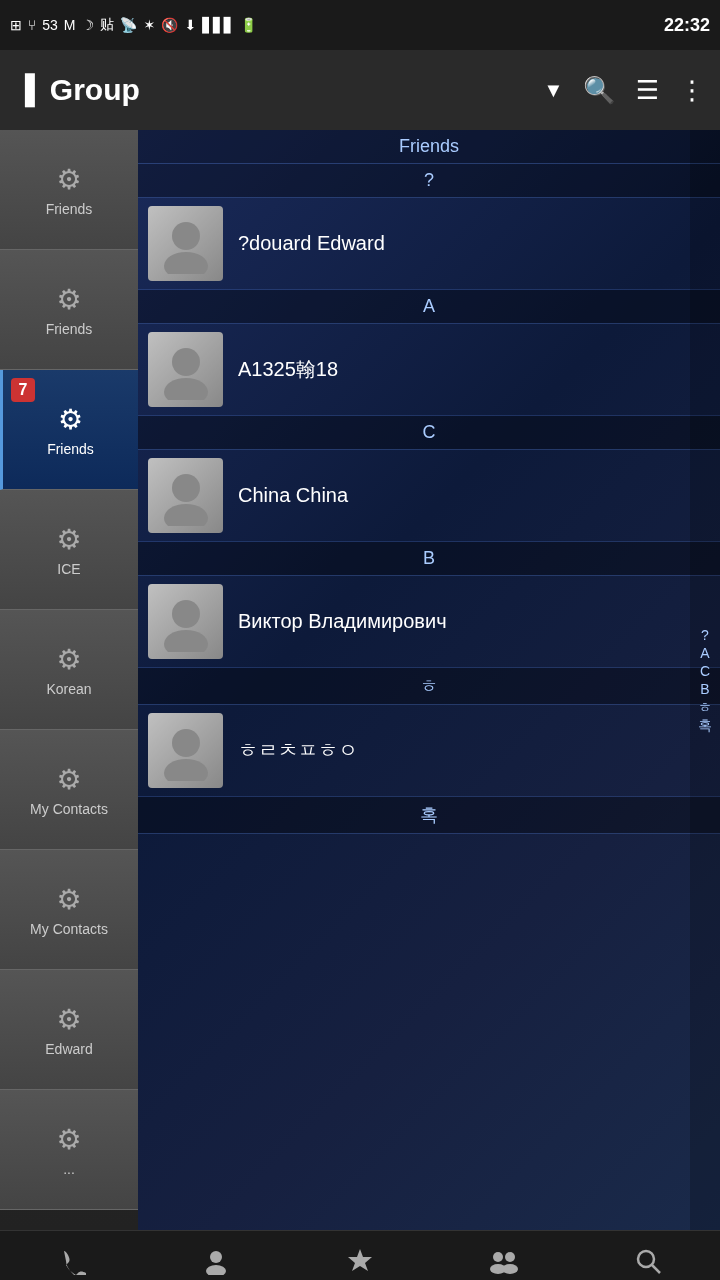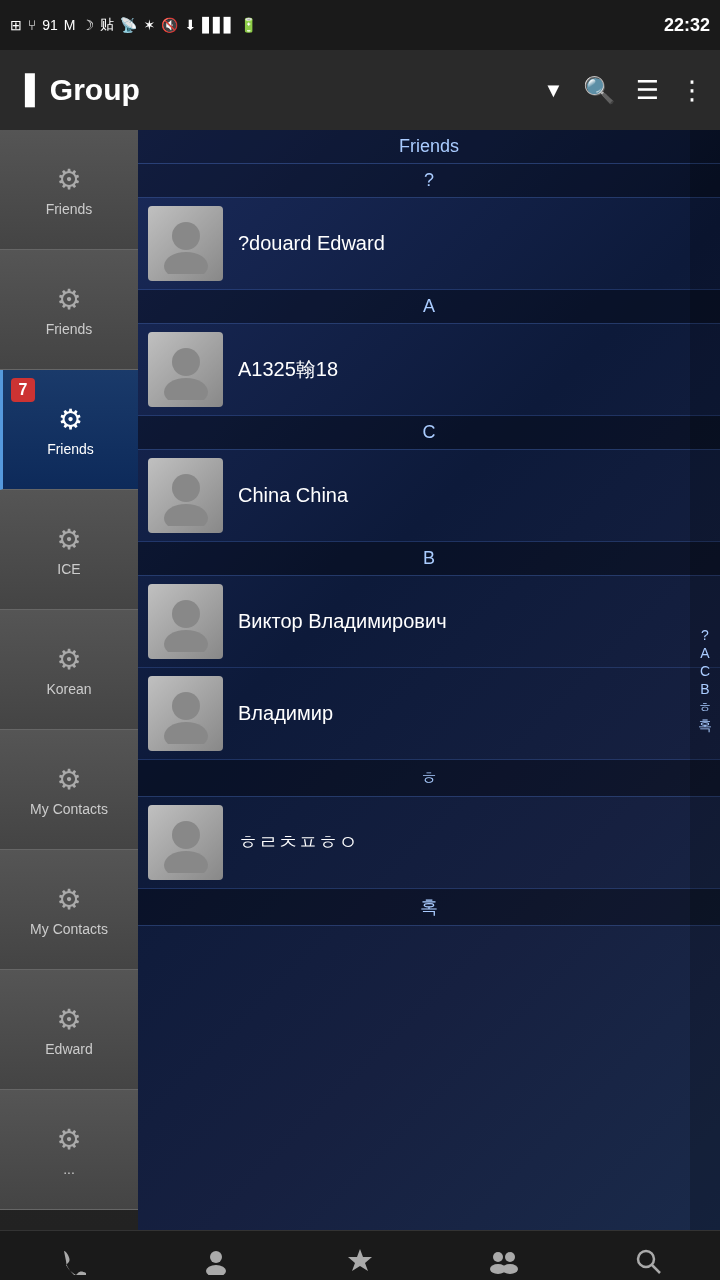--- a/index.html
+++ b/index.html
@@ -233,21 +233,21 @@
       height: 50px;
     }
   </style>
 </head>
 <body>
 
 <div id="status-bar">
   <div class="status-icons-left">
     <span class="status-icon">⊞</span>
     <span class="status-icon">⑂</span>
-    <span class="status-icon">91</span>
+    <span class="status-icon">53</span>
     <span class="status-icon">M</span>
     <span class="status-icon">☽</span>
     <span class="status-icon">贴</span>
     <span class="status-icon">📡</span>
     <span class="status-icon">✶</span>
     <span class="status-icon">🔇</span>
     <span class="status-icon">⬇</span>
     <span class="status-icon">▋▋▋</span>
     <span class="status-icon">🔋</span>
   </div>
@@ -358,29 +358,20 @@
     <div class="section-header">B</div>
     <div class="contact-row">
       <div class="contact-avatar">
         <svg viewBox="0 0 60 60" xmlns="http://www.w3.org/2000/svg">
           <circle cx="30" cy="22" r="14" fill="#888"></circle>
           <ellipse cx="30" cy="52" rx="22" ry="14" fill="#888"></ellipse>
         </svg>
       </div>
       <span class="contact-name">Виктор Владимирович</span>
     </div>
-    <div class="contact-row">
-      <div class="contact-avatar">
-        <svg viewBox="0 0 60 60" xmlns="http://www.w3.org/2000/svg">
-          <circle cx="30" cy="22" r="14" fill="#888"></circle>
-          <ellipse cx="30" cy="52" rx="22" ry="14" fill="#888"></ellipse>
-        </svg>
-      </div>
-      <span class="contact-name">Владимир</span>
-    </div>
 
     <div class="section-header">ㅎ</div>
     <div class="contact-row">
       <div class="contact-avatar">
         <svg viewBox="0 0 60 60" xmlns="http://www.w3.org/2000/svg">
           <circle cx="30" cy="22" r="14" fill="#888"></circle>
           <ellipse cx="30" cy="52" rx="22" ry="14" fill="#888"></ellipse>
         </svg>
       </div>
       <span class="contact-name">ㅎㄹㅊㅍㅎㅇ</span>

